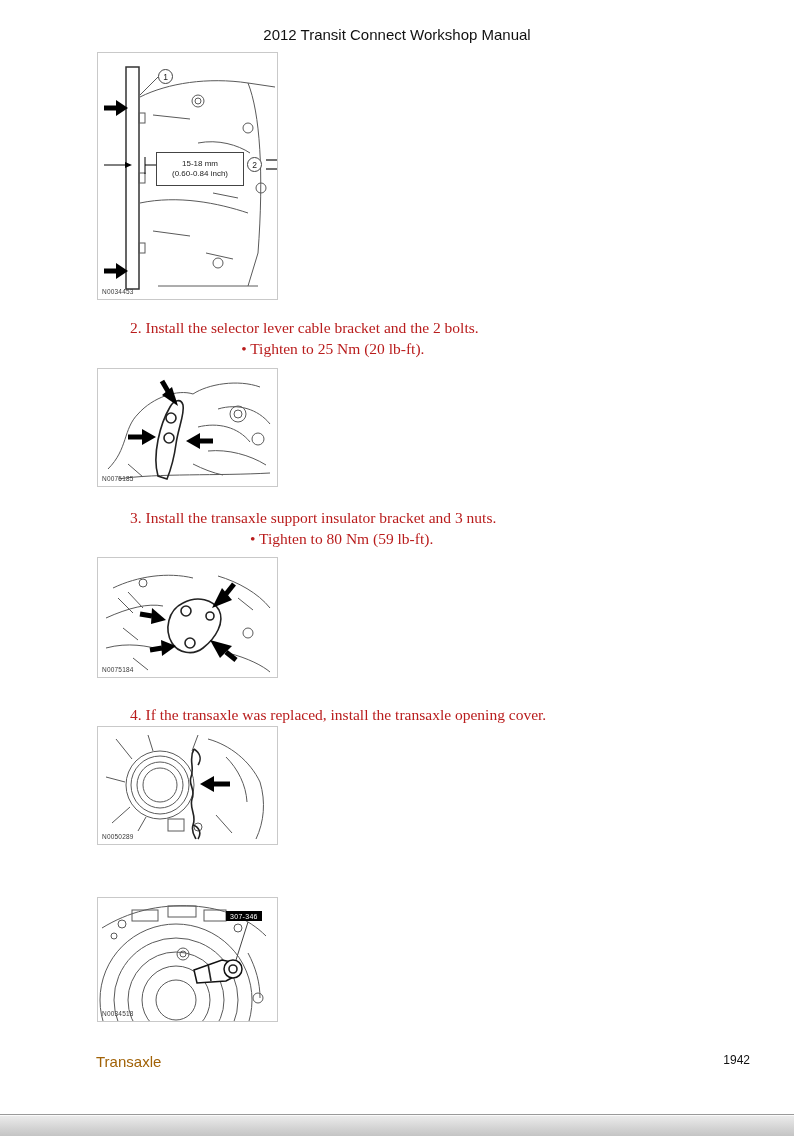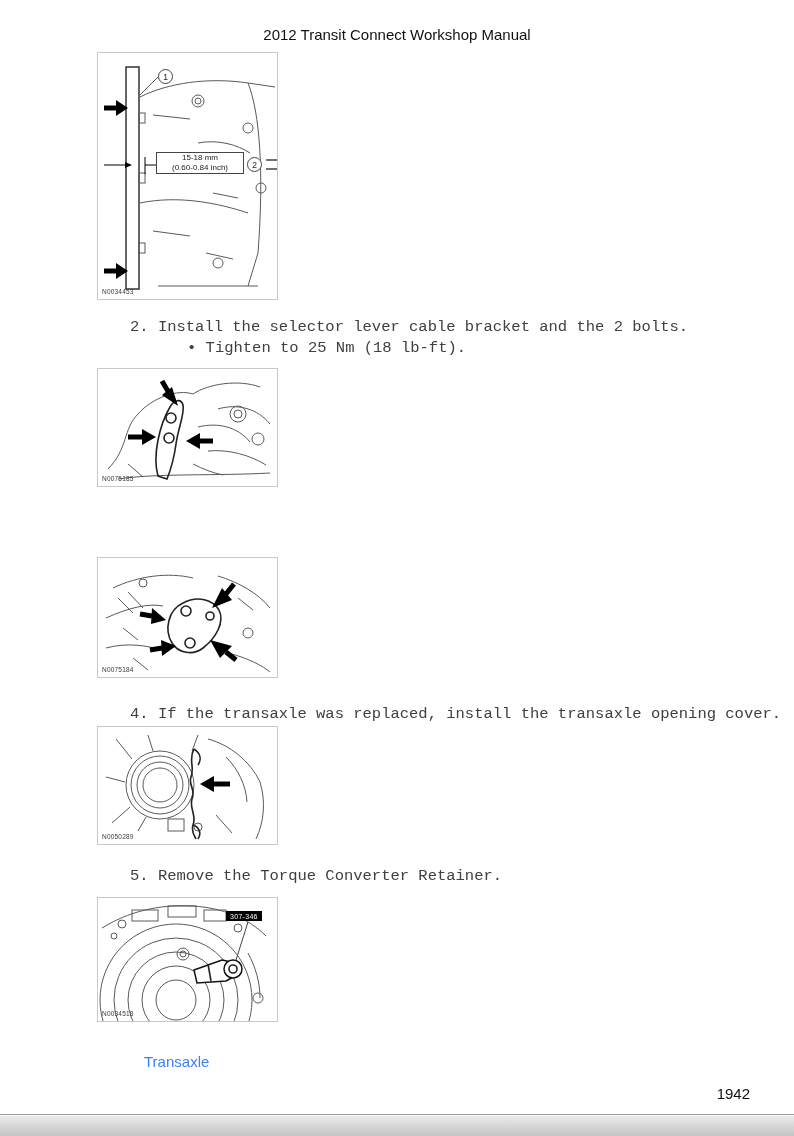--- a/index.html
+++ b/index.html
@@ -31,41 +31,42 @@
     position: absolute;
     left: 4px;
     bottom: 4px;
     font-size: 6.5px;
     color: #3a3a3a;
     letter-spacing: 0.2px;
   }
   .step {
     position: absolute;
     left: 130px;
-    font-family: Liberation Mono, monospace;
+    font-family: Liberation Serif, serif;
     font-size: 15.5px;
-    color: #404040;
+    color: #b91c1c;
     line-height: 21px;
+    text-align: center;
   }
   .step .bullet-line { margin-left: 57px; }
   .callout {
     position: absolute;
     width: 15px; height: 15px;
     border: 1px solid #444;
     border-radius: 50%;
     background: #fff;
     font-size: 8.5px;
     color: #222;
     display: flex; align-items: center; justify-content: center;
     box-sizing: border-box;
   }
   .dim-box {
     position: absolute;
     left: 58px; top: 99px;
-    width: 88px; height: 22px;
+    width: 88px; height: 34px;
     border: 1px solid #444;
     background: #fff;
     box-sizing: border-box;
     display: flex; flex-direction: column;
     align-items: center; justify-content: center;
     font-size: 8px;
     color: #222;
     line-height: 10px;
   }
   .tool-label {
@@ -73,26 +74,26 @@
     left: 128px; top: 13px;
     background: #000;
     color: #fff;
     font-size: 7px;
     padding: 1.5px 4px;
     letter-spacing: 0.3px;
   }
   .footer-left {
     position: absolute;
     left: 96px; top: 1053px;
-    font-size: 15px; color: #3b82f6; margin-left: 48px;
+    font-size: 15px; color: #a16207;
   }
   .footer-right {
     position: absolute;
     right: 44px; top: 1053px;
-    font-size: 15px; color: #111; margin-top: 32px;
+    font-size: 12px; color: #111;
   }
   .bottom-scrollbar {
     position: absolute;
     left: 0; top: 1114px;
     width: 794px; height: 22px;
     background: linear-gradient(#ededed, #c2c2c2);
     border-top: 1px solid #9a9a9a;
     box-shadow: inset 0 1px 0 #fafafa;
   }
   .art-line { fill: none; stroke: #5a5a5a; stroke-width: 1; }
@@ -156,21 +157,21 @@
     <div class="dim-box">
       <span>15-18 mm</span>
       <span>(0.60-0.84 inch)</span>
     </div>
     <span class="callout" style="left:149px; top:104px;">2</span>
     <span class="fig-id">N0034453</span>
   </div>
 
   <div class="step" style="top:317px;">
     <div>2. Install the selector lever cable bracket and the 2 bolts.</div>
-    <div class="bullet-line">• Tighten to 25 Nm (18 lb-ft).</div>
+    <div class="bullet-line">• Tighten to 25 Nm (20 lb-ft).</div>
   </div>
 
   <div class="figure" style="top:368px; height:119px;">
     <svg width="179" height="117" viewBox="0 0 179 117">
       <g>
         <path class="art-line" d="M10,100 C30,80 25,60 40,45 C55,28 80,20 95,25"></path>
         <path class="art-line" d="M95,25 C110,15 140,10 162,18"></path>
         <path class="art-line" d="M120,40 C140,34 160,40 172,55"></path>
         <path class="art-line" d="M100,58 C120,53 140,58 152,73"></path>
         <path class="art-line" d="M110,82 C130,80 152,86 168,96"></path>
@@ -194,20 +195,24 @@
         <polygon class="arrow-head" points="44,60 58,68 44,76"></polygon>
       </g>
       <g>
         <line class="arrow-shaft" x1="115" y1="72" x2="102" y2="72"></line>
         <polygon class="arrow-head" points="102,64 88,72 102,80"></polygon>
       </g>
     </svg>
     <span class="fig-id">N0075185</span>
   </div>
 
+  <div class="step" style="top:507px;">
+    <div>3. Install the transaxle support insulator bracket and 3 nuts.</div>
+    <div class="bullet-line">• Tighten to 80 Nm (59 lb-ft).</div>
+  </div>
 
   <div class="figure" style="top:557px; height:121px;">
     <svg width="179" height="119" viewBox="0 0 179 119">
       <g>
         <path class="art-line" d="M15,30 C40,18 70,14 95,20"></path>
         <path class="art-line" d="M8,60 C30,50 50,45 65,48"></path>
         <path class="art-line" d="M8,90 C30,84 50,88 64,92"></path>
         <path class="art-line" d="M120,18 C140,24 160,35 172,50"></path>
         <path class="art-line" d="M130,95 C150,100 165,108 172,114"></path>
         <path class="art-line" d="M20,40 L35,55 M30,34 L45,50 M25,70 L40,82 M140,40 L155,52 M35,100 L50,112"></path>
@@ -262,23 +267,20 @@
         <path class="art-bold" d="M96,22 C102,26 104,32 100,38 M95,98 C101,100 104,106 100,112"></path>
       </g>
       <g>
         <line class="arrow-shaft" x1="132" y1="57" x2="116" y2="57"></line>
         <polygon class="arrow-head" points="116,49 102,57 116,65"></polygon>
       </g>
     </svg>
     <span class="fig-id">N0050289</span>
   </div>
 
-  <div class="step" style="top:866px;">
-    <div>5. Remove the Torque Converter Retainer.</div>
-  </div>
 
   <div class="figure" style="top:897px; height:125px;">
     <svg width="179" height="123" viewBox="0 0 179 123">
       <g>
         <circle class="art-line" cx="78" cy="102" r="20"></circle>
         <circle class="art-line" cx="78" cy="102" r="34"></circle>
         <circle class="art-line" cx="78" cy="102" r="48"></circle>
         <circle class="art-line" cx="78" cy="102" r="62"></circle>
         <circle class="art-line" cx="78" cy="102" r="76"></circle>
         <path class="art-line" d="M4,30 C30,14 60,6 95,8 C125,10 150,20 168,38"></path>

